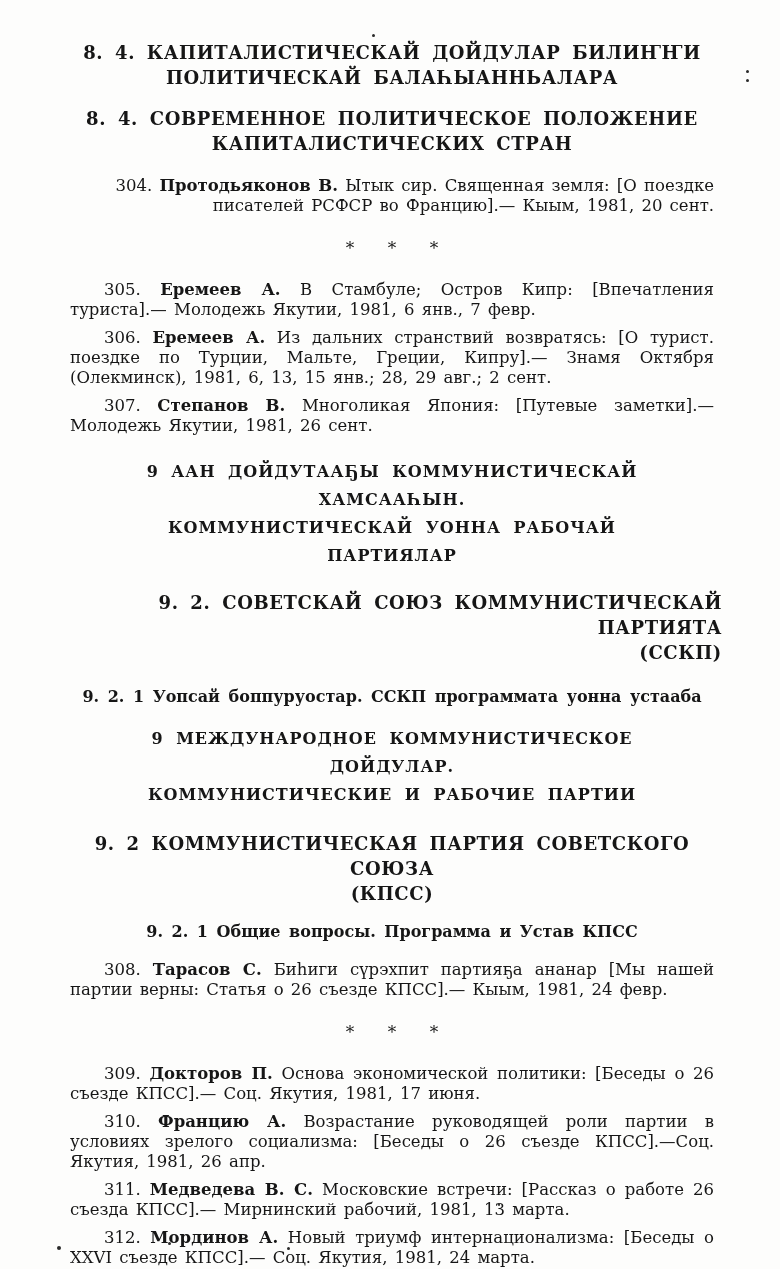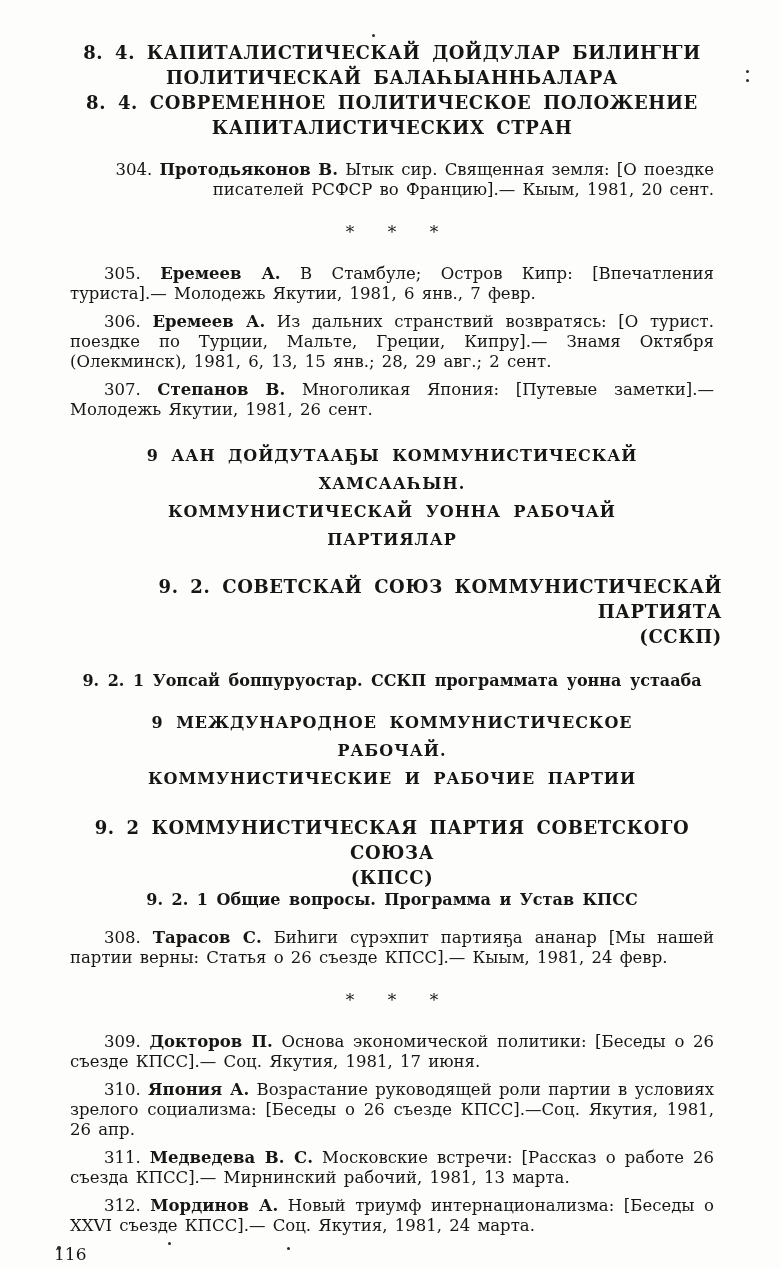--- a/index.html
+++ b/index.html
@@ -55,21 +55,21 @@
   }
   .entry .author { font-weight: bold; }
   .stars {
     text-align: center;
     font-size: 17px;
     line-height: 20px;
     letter-spacing: 14px;
     text-indent: 14px;
     margin: 22px 0 22px 0;
   }
-  .mt16 { }
+  .mt16 { margin-top: 16px; }
   .mt18 { margin-top: 18px; }
   .mt20 { margin-top: 20px; text-align: right; }
   .mt22 { margin-top: 22px; }
   .pageno {
     font-size: 17px;
     line-height: 20px;
     margin-top: 8px;
     margin-left: -8px;
     text-align: left;
   }
@@ -130,21 +130,21 @@
 
     <h2 class="h-small mt20">
       <span class="hline">9. 2. СОВЕТСКАЙ СОЮЗ КОММУНИСТИЧЕСКАЙ ПАРТИЯТА</span>
       <span class="hline">(ССКП)</span>
     </h2>
 
     <h3 class="h-sub mt22">9. 2. 1 Уопсай боппуруостар. ССКП программата уонна устааба</h3>
 
     <h1 class="h-big mt18">
       <span class="hline">9 МЕЖДУНАРОДНОЕ КОММУНИСТИЧЕСКОЕ</span>
-      <span class="hline">РАБОЧАЙ.</span>
+      <span class="hline">ДОЙДУЛАР.</span>
       <span class="hline">КОММУНИСТИЧЕСКИЕ И РАБОЧИЕ ПАРТИИ</span>
     </h1>
 
     <h2 class="h-small mt22">
       <span class="hline">9. 2 КОММУНИСТИЧЕСКАЯ ПАРТИЯ СОВЕТСКОГО СОЮЗА</span>
       <span class="hline">(КПСС)</span>
     </h2>
 
     <h3 class="h-sub mt16">9. 2. 1 Общие вопросы. Программа и Устав КПСС</h3>
 
@@ -157,21 +157,21 @@
     <div class="stars">* * *</div>
 
     <p class="entry">
       <span>309.</span>
       <span class="author">Докторов П.</span>
       <span>Основа экономической политики: [Беседы о 26 съезде КПСС].— Соц. Якутия, 1981, 17 июня.</span>
     </p>
 
     <p class="entry">
       <span>310.</span>
-      <span class="author">Япония А.</span>
+      <span class="author">Францию А.</span>
       <span>Возрастание руководящей роли партии в условиях зрелого социализма: [Беседы о 26 съезде КПСС].—Соц. Якутия, 1981, 26 апр.</span>
     </p>
 
     <p class="entry">
       <span>311.</span>
       <span class="author">Медведева В. С.</span>
       <span>Московские встречи: [Рассказ о работе 26 съезда КПСС].— Мирнинский рабочий, 1981, 13 марта.</span>
     </p>
 
     <p class="entry">

